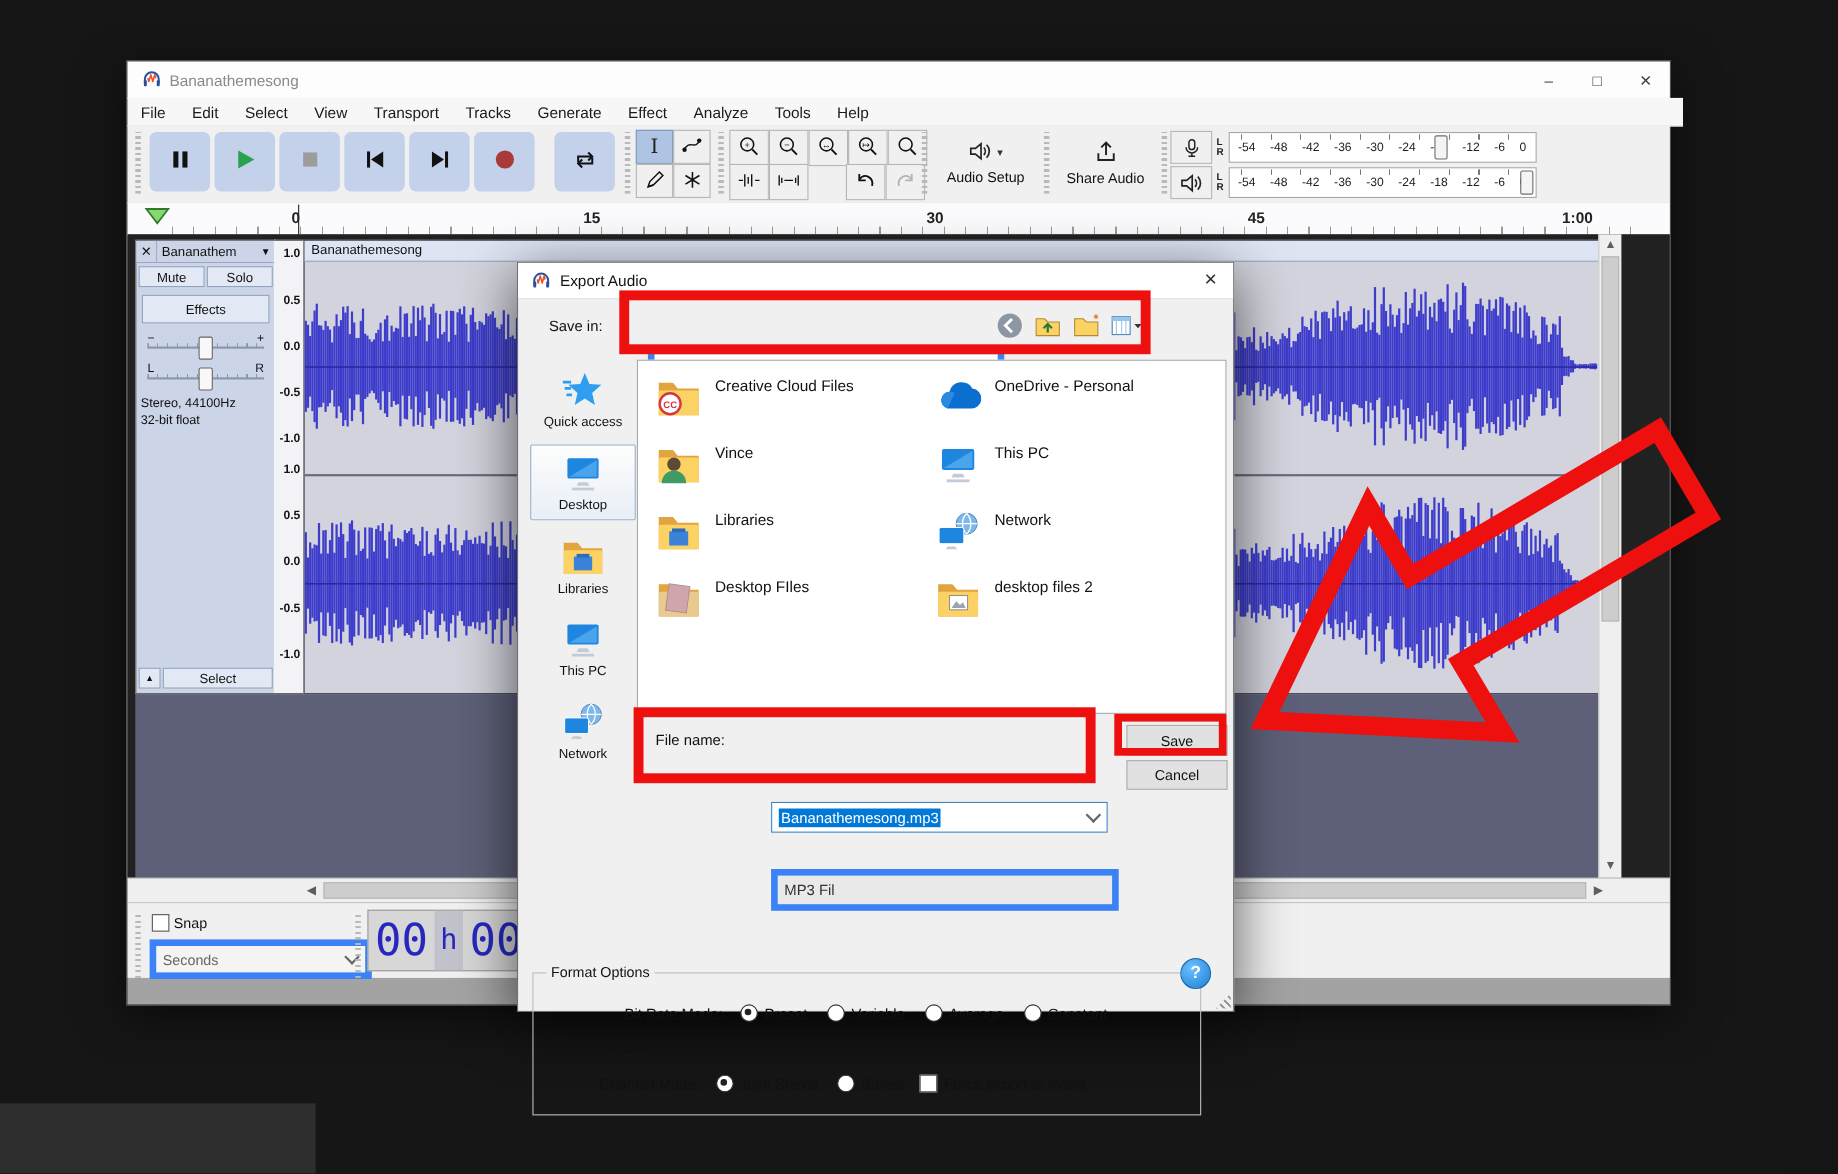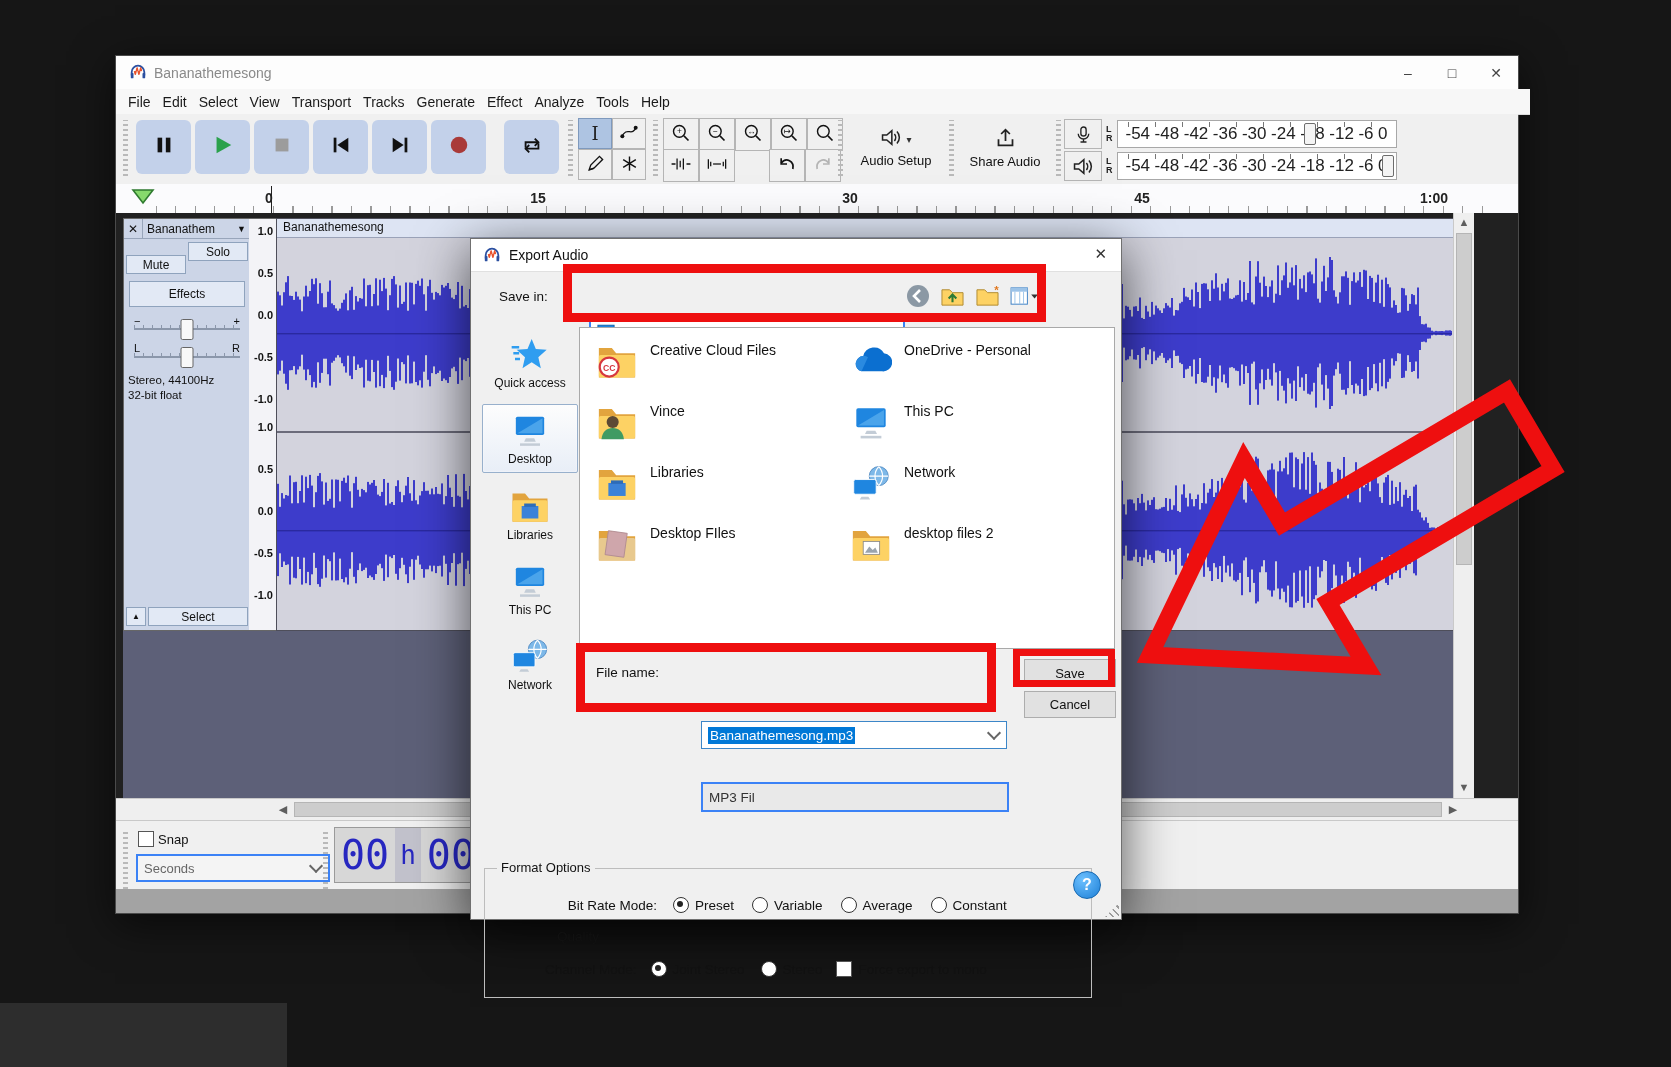--- a/index.html
+++ b/index.html
@@ -14,21 +14,21 @@
   .menubar{background:#f7f7f7;display:flex;align-items:center;gap:24px;padding-left:12px;font-size:14px;color:#1a1a1a;border-bottom:1px solid #dcdcdc;}
   .menubar span{cursor:default;}
   
   .toolbar{background:#f0f0f0;border-bottom:1px solid #c6c6c6;}
   .grip{width:5px;height:56px;background:repeating-linear-gradient(0deg,#b9b9b9 0 2px,transparent 2px 5px);margin-top:6px;}
   .tbtn{background:#c3d1ea;border-radius:6px;display:flex;align-items:center;justify-content:center;}
   .sqbtn{background:#f0f0f0;border:1px solid #b5b5b5;display:flex;align-items:center;justify-content:center;font-size:13px;color:#222;}
   .sqbtn.sel{background:#aec4e2;border-color:#7e99bd;}
   .bigbtn{display:flex;flex-direction:column;align-items:center;justify-content:center;font-size:13px;color:#111;gap:3px;}
   .meterrow{display:flex;align-items:center;gap:4px;}
-  .meterscale{position:relative;background:#fff;border:1px solid #a8a8a8;height:26px;display:flex;align-items:center;justify-content:space-between;padding:0 8px;font-size:17px;color:#222;}
+  .meterscale{position:relative;background:#fff;border:1px solid #a8a8a8;height:26px;display:flex;align-items:center;justify-content:space-between;padding:0 8px;font-size:11px;color:#222;}
   .meterscale:before{content:"";position:absolute;top:1px;left:10px;right:10px;height:5px;
      background:repeating-linear-gradient(90deg,#777 0 1px,transparent 1px 27px);}
   .mthumb{position:absolute;top:2px;width:10px;height:20px;background:#f4f4f4;border:1px solid #6d6d6d;border-radius:2px;}
   .lr{display:flex;flex-direction:column;font-size:9px;line-height:9px;color:#222;font-weight:bold;}
   
   .timeline{background:#fbfbfd;border-bottom:1px solid #888;}
   .timeline:after{content:"";position:absolute;left:40px;right:20px;bottom:0;height:7px;
      background:repeating-linear-gradient(90deg,#9a9a9a 0 1px,transparent 1px 19.5px);}
   .ttick{position:absolute;bottom:7px;transform:translateX(-50%);font-size:14px;font-weight:bold;color:#222;}
   
@@ -44,21 +44,21 @@
   .cliptitle{background:#dde4f3;border-bottom:1px solid #9aa2b8;font-size:12px;color:#111;padding:1px 6px;height:16px;}
   .chdiv{background:#6b6b7a;}
   .slate{background:#5d6078;}
   
   .vscroll{background:#efefef;border-left:1px solid #c9c9c9;}
   .scrarrow{color:#5e5e5e;font-size:11px;display:flex;align-items:center;justify-content:center;}
   .hscroll{background:#efefef;border-top:1px solid #c9c9c9;border-bottom:1px solid #c9c9c9;}
   .thumbbar{background:#cdcdcd;border:1px solid #b5b5b5;}
   
   .selbar{background:#f0f0f0;}
-  .combo{background:#fff;border:2px solid #3b82f6;display:flex;align-items:center;font-size:13px;padding:0 6px;position:relative;}
+  .combo{background:#fff;border:6px solid #3b82f6;display:flex;align-items:center;font-size:13px;padding:0 6px;position:relative;}
   .combo .chev{position:absolute;right:7px;top:50%;width:8px;height:8px;border-right:2px solid #666;border-bottom:2px solid #666;transform:translateY(-70%) rotate(45deg);}
   .checkbox{width:14px;height:14px;border:1px solid #555;background:#fff;display:inline-block;}
   .timedisp{background:#d7d7d7;border:1px solid #9a9a9a;display:flex;align-items:center;font-family:"DejaVu Sans Mono",monospace;color:#2727c0;}
   .timedisp .seg{padding:0 6px;font-size:40px;}
   .timedisp .unit{font-size:26px;background:#c2c2cc;height:100%;display:flex;align-items:center;padding:0 5px;color:#2727c0;}
   .statusbar{background:#f0f0f0;border-top:1px solid #cfcfcf;font-size:13px;color:#222;display:flex;align-items:center;}
   
   .dialog{background:#f0f0f0;border:1px solid #707070;box-shadow:0 12px 50px rgba(0,0,0,.65);}
   .dlg-title{background:#fff;display:flex;align-items:center;font-size:14px;color:#111;border-bottom:1px solid #e0e0e0;}
   .sideitem{display:flex;flex-direction:column;align-items:center;gap:3px;font-size:12px;color:#111;padding:6px 2px;}
@@ -94,21 +94,21 @@
             <rect x="15" y="11" width="3" height="6" rx="1" fill="#2b4fa0"></rect>
           </svg></span>
       <span class="ttl" style="margin-left:38px;">Bananathemesong</span>
       <div class="abs" style="right:0;top:0;height:100%;display:flex;">
         <div class="winbtn">–</div>
         <div class="winbtn">□</div>
         <div class="winbtn">✕</div>
       </div>
     </div>
 
-    <div class="abs menubar" style="left:0;top:33px;width:100%;height:25px;gap:12px;" id="menubar">
+    <div class="abs menubar" style="left:0;top:33px;width:100%;height:25px;" id="menubar">
         <span>File</span>
         <span>Edit</span>
         <span>Select</span>
         <span>View</span>
         <span>Transport</span>
         <span>Tracks</span>
         <span>Generate</span>
         <span>Effect</span>
         <span>Analyze</span>
         <span>Tools</span>
@@ -339,21 +339,21 @@
 
       <div class="abs panel" style="left:7px;top:5px;width:126px;height:411px;">
         <div style="display:flex;border-bottom:1px solid #98a5ba;height:19px;">
           <div class="pbtn" style="width:18px;border:none;border-right:1px solid #98a5ba;background:#ccd5e7;">✕</div>
           <div class="pbtn" style="flex:1;border:none;background:#ccd5e7;justify-content:space-between;padding:0 4px;">
             <span>Bananathem</span>
               <span style="font-size:9px;">▼</span>
           </div>
         </div>
         <div style="display:flex;gap:2px;padding:3px 2px;">
-          <div class="pbtn" style="flex:1;height:17px;margin-top:13px;">Mute</div>
+          <div class="pbtn" style="flex:1;height:17px;">Mute</div>
           <div class="pbtn" style="flex:1;height:17px;">Solo</div>
         </div>
         <div class="pbtn" style="margin:4px 5px;height:24px;">Effects</div>
         <div style="padding:6px 10px 0;">
           <div style="display:flex;justify-content:space-between;font-size:11px;line-height:8px;">
             <span>−</span>
               <span>+</span>
           </div>
           <div class="slider">
               <div class="ticks"></div>

